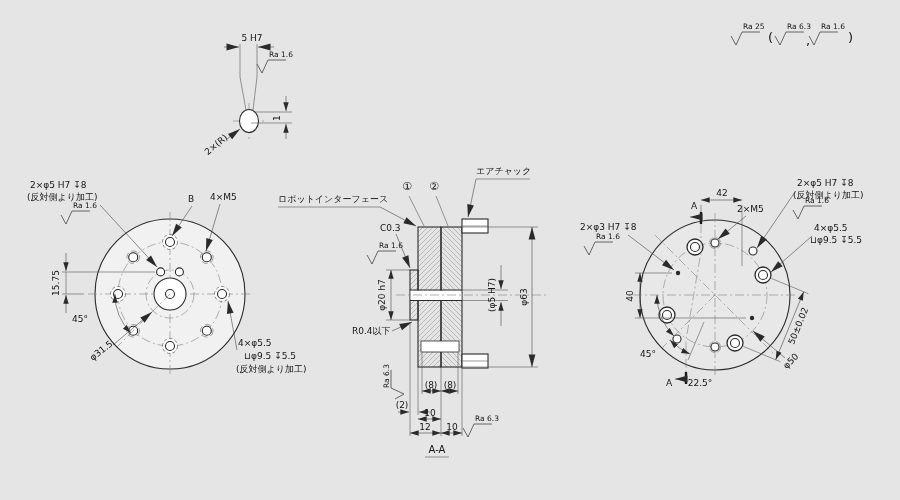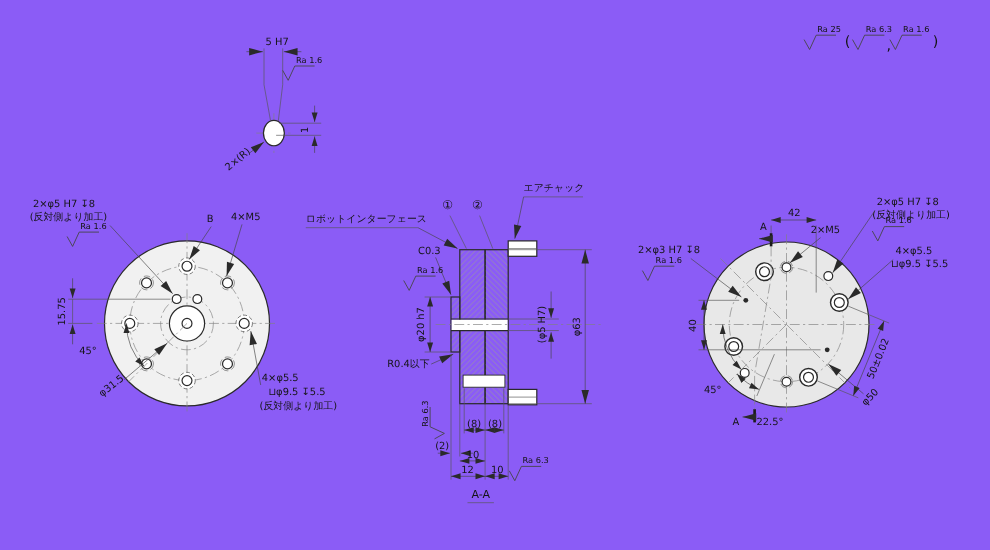--- a/index.html
+++ b/index.html
@@ -1,16 +1,16 @@
 <!DOCTYPE html>
 <html><head>
 <meta charset="utf-8">
 <style>
   html,body{margin:0;padding:0;background:#ffffff;}
-  .page{width:900px;height:500px;background:#8b5cf6;position:relative;overflow:hidden;
+  .page{width:900px;height:500px;background:#e5e5e5;position:relative;overflow:hidden;
         font-family:"DejaVu Sans",sans-serif;}
   svg{display:block;}
   .olr{stroke:#2a2a2a;stroke-width:1.1;}
   .ol{stroke:#2a2a2a;stroke-width:1.1;fill:none;}
   .olw{stroke:#2a2a2a;stroke-width:1.1;fill:#ffffff;}
   .thin{stroke:#555;stroke-width:0.6;fill:none;}
   .cl{stroke:#808080;stroke-width:0.6;fill:none;stroke-dasharray:9 3 2 3;}
   .hid{stroke:#555;stroke-width:0.7;fill:#ffffff;stroke-dasharray:3.5 2.2;}
   .thr{stroke:#555;stroke-width:0.55;fill:none;stroke-dasharray:6 3;}
   .dim{stroke:#444;stroke-width:0.6;fill:none;}

